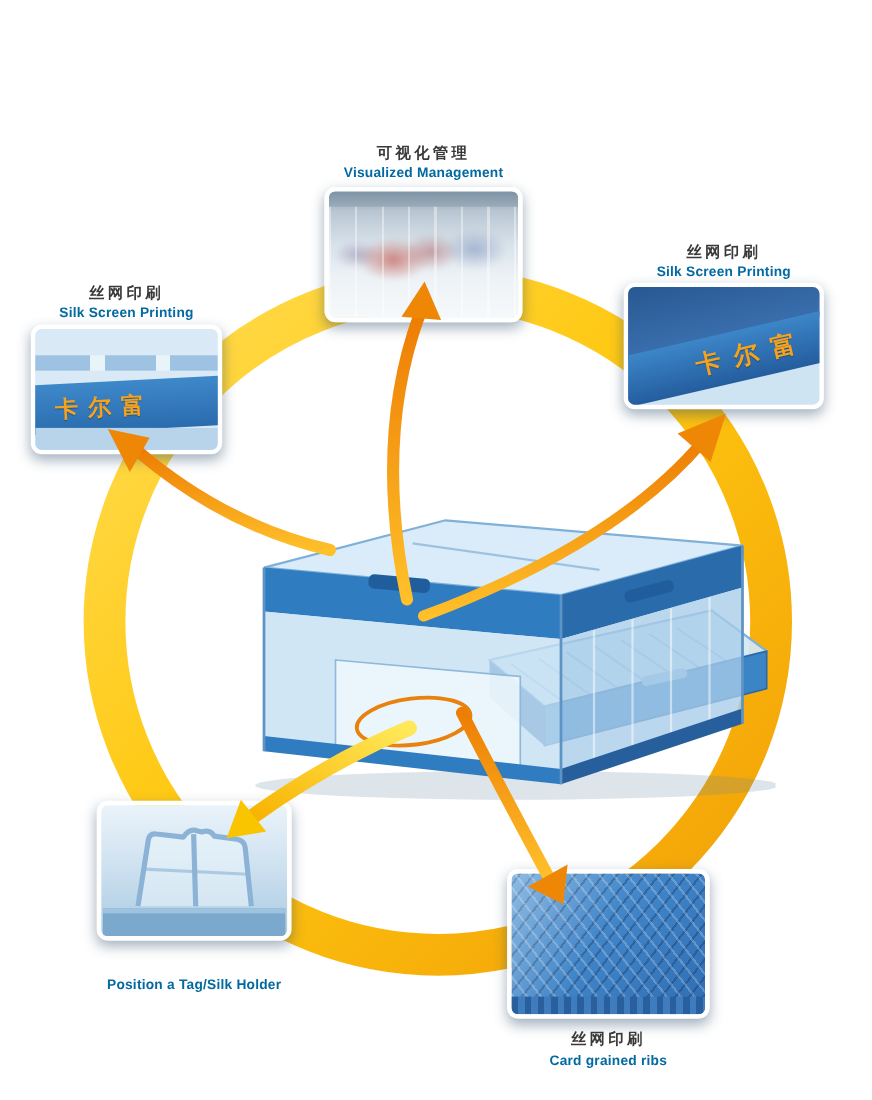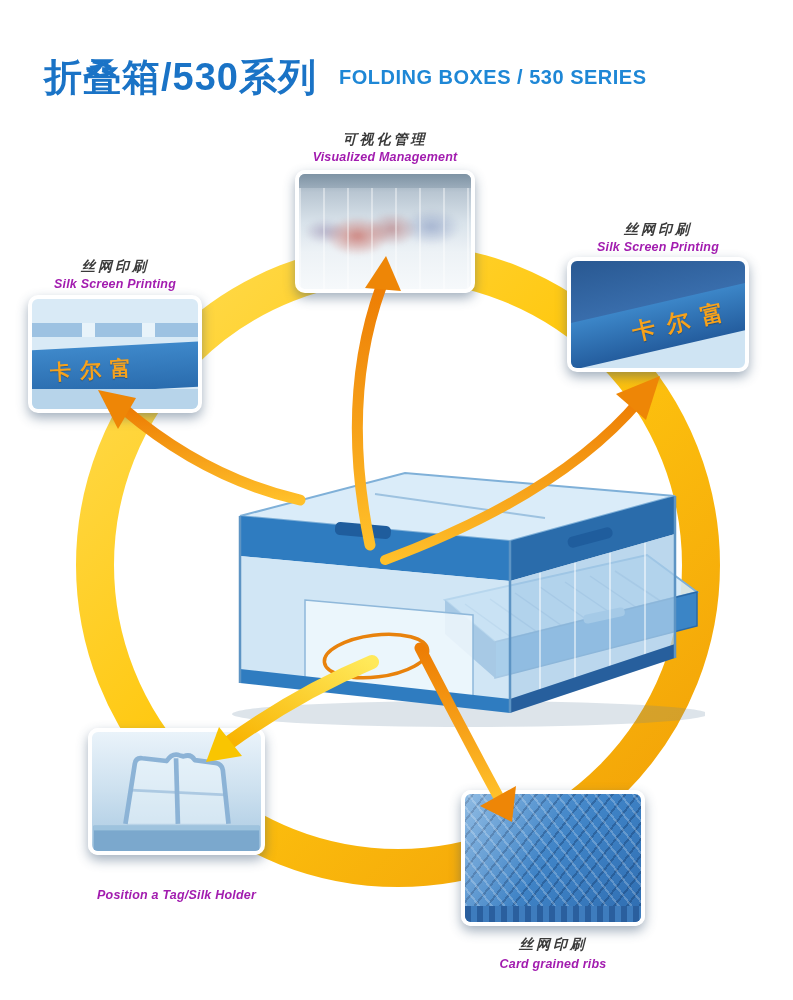--- a/index.html
+++ b/index.html
@@ -47,32 +47,29 @@
   
   .ch{background:linear-gradient(180deg,#eaf3fa 0,#cfe2f0 45%,#a9c9e2 100%);}
   
   .rb{background:
     linear-gradient(115deg, rgba(255,255,255,.28), rgba(255,255,255,0) 45%),
     repeating-linear-gradient(52deg, rgba(255,255,255,.22) 0 2px, rgba(0,0,0,0) 2px 10px),
     repeating-linear-gradient(-52deg, rgba(16,50,96,.35) 0 2px, rgba(0,0,0,0) 2px 10px),
     linear-gradient(135deg,#63a0d8 0,#3f83c6 50%,#2f6db1 100%);}
   .rb-edge{left:0;right:0;bottom:0;height:16px;background:repeating-linear-gradient(90deg,#2a5f9e 0 6px,#3e7cbd 6px 12px);}
   
-  .lbl{position:absolute;z-index:5;text-align:center;white-space:nowrap;font-style:italic;}
+  .lbl{position:absolute;z-index:5;text-align:center;white-space:nowrap;}
   .lbl-cn{font-size:14px;font-weight:bold;color:#3a3a3a;letter-spacing:3px;}
-  .lbl-en{font-size:12.5px;font-weight:bold;color:#a21caf;letter-spacing:.2px;text-align:center;}
+  .lbl-en{font-size:12.5px;font-weight:bold;color:#0369a1;letter-spacing:.2px;text-align:center;}
 </style>
 </head>
 <body>
 
 <div class="page">
 
-  <div class="header">
-    <span class="title-cn">折叠箱/530系列</span><span class="title-en">FOLDING BOXES / 530 SERIES</span>
-  </div>
 
   <svg class="ring" viewBox="0 0 793 1000" aria-hidden="true">
     <defs>
       <linearGradient id="ringGrad" x1="0" y1="0" x2="1" y2="1">
         <stop offset="0" stop-color="#ffdd55"></stop>
         <stop offset="0.45" stop-color="#ffc810"></stop>
         <stop offset="1" stop-color="#f19d06"></stop>
       </linearGradient>
     </defs>
     <circle cx="398" cy="565" r="303" fill="none" stroke="url(#ringGrad)" stroke-width="38"></circle>

